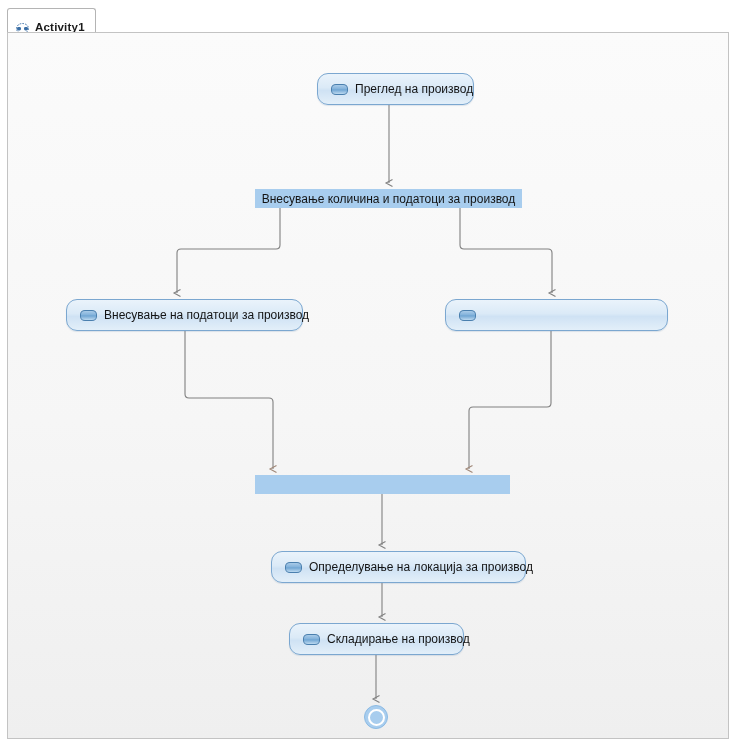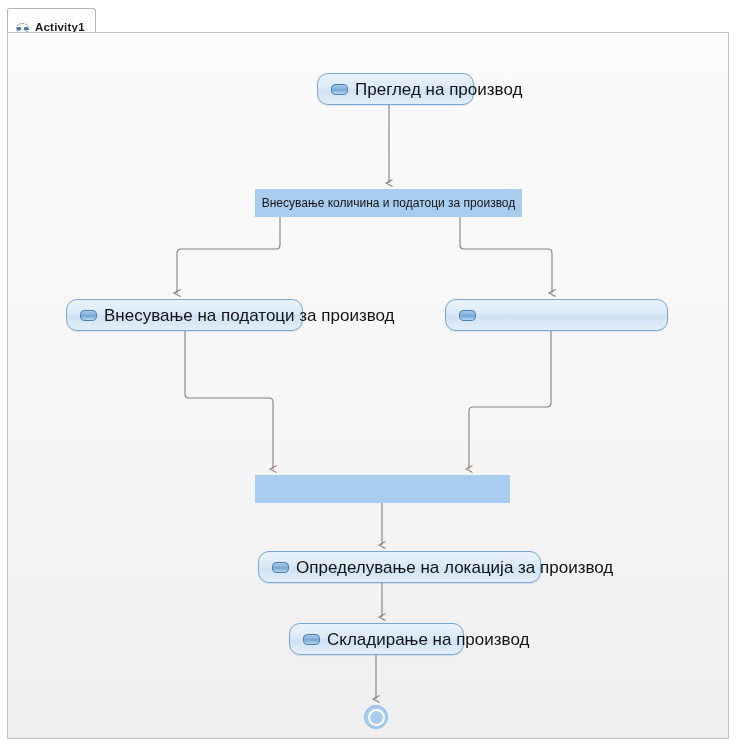--- a/index.html
+++ b/index.html
@@ -88,30 +88,30 @@
     white-space: nowrap;
   }
   .action-icon {
     width: 15px; height: 9px;
     flex: 0 0 auto;
     border-radius: 5px / 4.5px;
     border: 1px solid #4a7fae;
     background: linear-gradient(to bottom, #a9cbe8 0%, #7fb0da 48%, #6ea4d2 52%, #bcd9f0 100%);
   }
   .action-label {
-    font-size: 17px;
+    font-size: 12px;
     color: #141414;
     line-height: 1;
   }
 
   
   .bar {
     position: absolute;
     background: #a8cdee;
-    height: 28px;
+    height: 19px;
   }
   .bar-with-label {
     display: flex;
     align-items: center;
     justify-content: center;
   }
   .bar-label {
     font-size: 12px;
     color: #141414;
     white-space: nowrap;
@@ -200,21 +200,21 @@
       <span class="action-icon"></span>
       <span class="action-label">Внесување на податоци за производ</span>
     </div>
 
     <div class="action-node" style="left:437px; top:266px; width:223px;">
       <span class="action-icon"></span>
     </div>
 
     <div class="bar" style="left:247px; top:442px; width:255px;"></div>
 
-    <div class="action-node" style="left:250px; top:518px; width:283px;">
+    <div class="action-node" style="left:263px; top:518px; width:255px;">
       <span class="action-icon"></span>
       <span class="action-label">Определување на локација за производ</span>
     </div>
 
     <div class="action-node" style="left:281px; top:590px; width:175px;">
       <span class="action-icon"></span>
       <span class="action-label">Складирање на производ</span>
     </div>
 
     <div class="final-node" style="left:356px; top:672px;">

